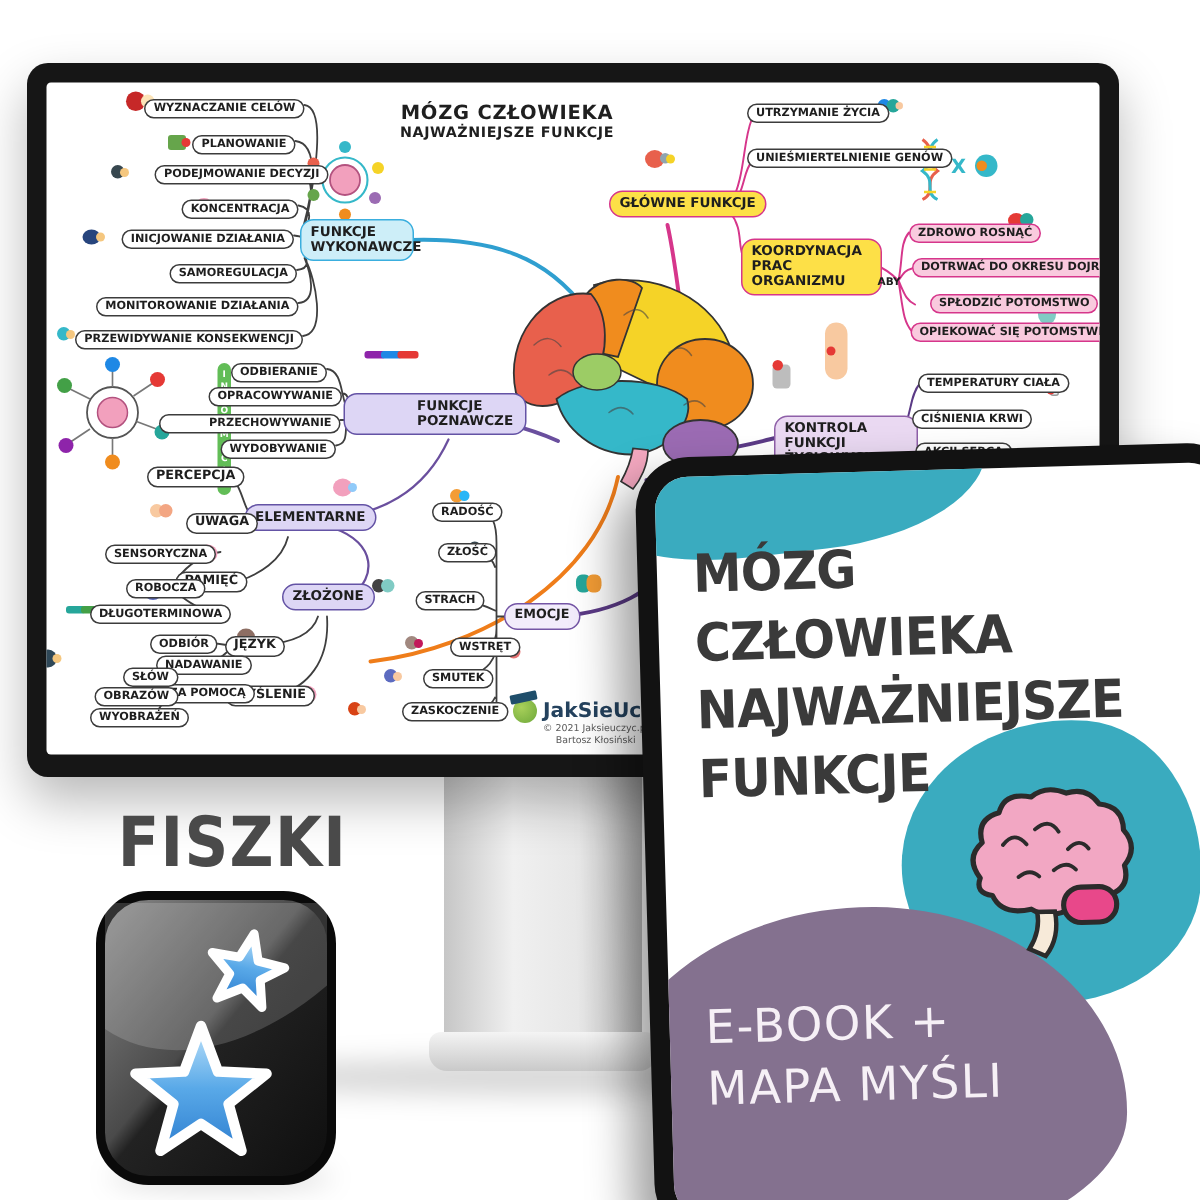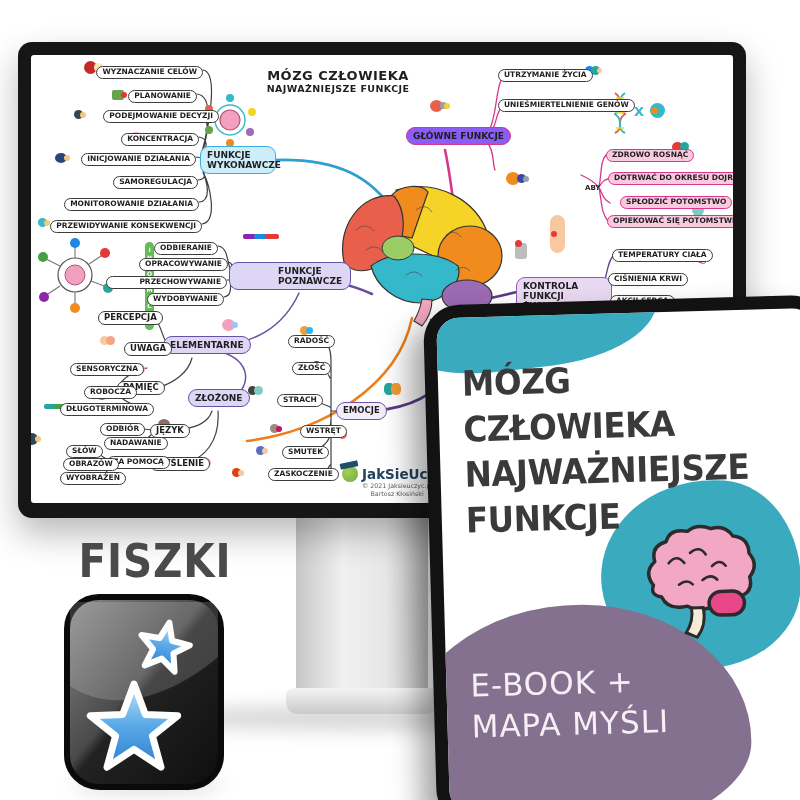--- a/index.html
+++ b/index.html
@@ -23,21 +23,21 @@
   
   .lbl{position:absolute;background:#fff;border:1.3px solid #3c3c3c;border-radius:7px;
     padding:1px 5px;font-weight:700;font-size:7.5px;line-height:1.15;color:#1e1e1e;
     white-space:nowrap;z-index:6;}
   .lbl.pink{background:#f9cade;border-color:#d6368b;}
   .lbl.md{font-size:8.5px;}
   .bigbox{position:absolute;border-radius:9px;padding:3px 6px;font-weight:700;font-size:9px;
     line-height:1.12;color:#1e1e1e;z-index:6;}
   .bb-blue{background:#cdeef8;border:1.6px solid #3aaede;}
   .bb-purple{background:#ddd6f5;border:1.6px solid #6453a5;}
-  .bb-pink{background:#8b5cf6;border:1.6px solid #d6368b;}
+  .bb-pink{background:#fde047;border:1.6px solid #d6368b;}
   .bb-lav{background:#ead9f2;border:1.6px solid #8e5fa8;}
   .bb-emo{background:#f2ecfb;border:1.6px solid #7455a5;font-size:8.5px;}
   .conn-word{position:absolute;font-weight:700;font-size:7px;color:#1e1e1e;z-index:6;}
   .vtag{position:absolute;writing-mode:vertical-rl;text-orientation:upright;
     background:#62bd57;color:#fff;border-radius:7px;padding:4px 1px;
     font-weight:700;font-size:6px;letter-spacing:1px;z-index:6;}
   .map-title{position:absolute;left:250px;top:68px;width:176px;text-align:center;color:#1f1f1f;z-index:6;}
   .map-title .t1{font-weight:700;font-size:13px;letter-spacing:.5px;}
   .map-title .t2{font-weight:700;font-size:9.5px;letter-spacing:.4px;}
   .lines{position:absolute;left:0;top:0;z-index:3;}
@@ -162,35 +162,36 @@
       <div class="lbl" style="left:70px;top:363px;">SENSORYCZNA</div>
       <div class="lbl" style="left:84px;top:386px;">ROBOCZA</div>
       <div class="lbl" style="left:60px;top:403px;">DŁUGOTERMINOWA</div>
       <div class="bigbox bb-purple" style="left:188px;top:389px;">ZŁOŻONE</div>
 
       <div class="lbl md" style="left:150px;top:424px;">JĘZYK</div>
       <div class="lbl" style="left:100px;top:423px;">ODBIÓR</div>
       <div class="lbl" style="left:104px;top:437px;">NADAWANIE</div>
       <div class="lbl md" style="left:150px;top:457px;">MYŚLENIE</div>
       <div class="lbl" style="left:107px;top:456px;">ZA POMOCĄ</div>
-      <div class="lbl" style="left:66px;top:445px;">SŁÓW</div>
+      <div class="lbl" style="left:82px;top:445px;">SŁÓW</div>
       <div class="lbl" style="left:63px;top:458px;">OBRAZÓW</div>
       <div class="lbl" style="left:60px;top:472px;">WYOBRAŻEŃ</div>
 
       <div class="bigbox bb-emo" style="left:336px;top:402px;">EMOCJE</div>
       <div class="lbl" style="left:288px;top:335px;">RADOŚĆ</div>
       <div class="lbl" style="left:292px;top:362px;">ZŁOŚĆ</div>
       <div class="lbl" style="left:277px;top:394px;">STRACH</div>
       <div class="lbl" style="left:300px;top:425px;">WSTRĘT</div>
       <div class="lbl" style="left:282px;top:446px;">SMUTEK</div>
       <div class="lbl" style="left:268px;top:468px;">ZASKOCZENIE</div>
 
       <div class="bigbox bb-pink" style="left:406px;top:127px;">GŁÓWNE FUNKCJE</div>
       <div class="lbl" style="left:498px;top:69px;">UTRZYMANIE ŻYCIA</div>
       <div class="lbl" style="left:498px;top:99px;">UNIEŚMIERTELNIENIE GENÓW</div>
+      <div class="bigbox bb-pink" style="left:494px;top:159px;width:80px;">KOORDYNACJA PRAC ORGANIZMU</div>
       <div class="conn-word" style="left:585px;top:184px;">ABY</div>
       <div class="lbl pink" style="left:606px;top:149px;">ZDROWO ROSNĄĆ</div>
       <div class="lbl pink" style="left:608px;top:172px;">DOTRWAĆ DO OKRESU DOJRZAŁOŚCI</div>
       <div class="lbl pink" style="left:620px;top:196px;text-align:right;">SPŁODZIĆ POTOMSTWO</div>
       <div class="lbl pink" style="left:607px;top:215px;">OPIEKOWAĆ SIĘ POTOMSTWEM</div>
 
       <div class="bigbox bb-lav" style="left:516px;top:277px;width:82px;">KONTROLA FUNKCJI ŻYCIOWYCH</div>
       <div class="lbl" style="left:612px;top:249px;">TEMPERATURY CIAŁA</div>
       <div class="lbl" style="left:608px;top:273px;">CIŚNIENIA KRWI</div>
       <div class="lbl" style="left:610px;top:295px;">AKCJI SERCA</div>

